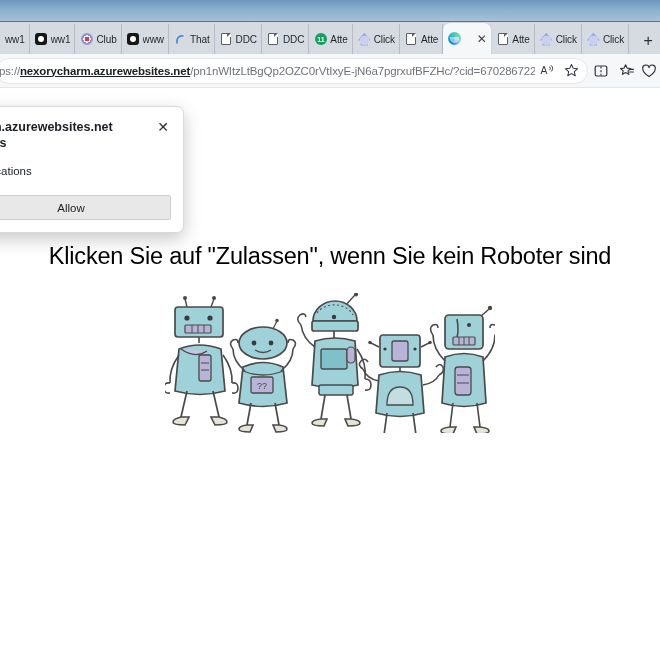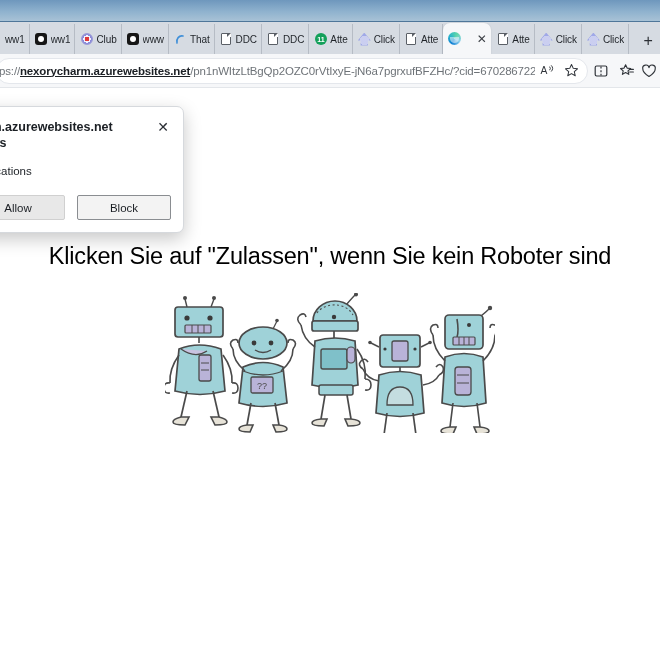--- a/index.html
+++ b/index.html
@@ -466,21 +466,20 @@
     </div>
 
     <div id="perm-dialog">
       <div id="perm-head">
         <div id="perm-title">harm.azurewebsites.net wants</div>
         <div id="perm-close">✕</div>
       </div>
       <div id="perm-body">notifications</div>
       <div id="perm-actions">
         <div class="perm-btn primary">Allow</div>
-        <div class="perm-btn secondary">Block</div>
       </div>
     </div>
 
     <div id="page">
       <div id="page-heading">Klicken Sie auf "Zulassen", wenn Sie kein Roboter sind</div>
 
       <div id="robots">
         <svg width="330" height="140" viewBox="0 0 330 140">
           <defs>
             <g id="hand">

